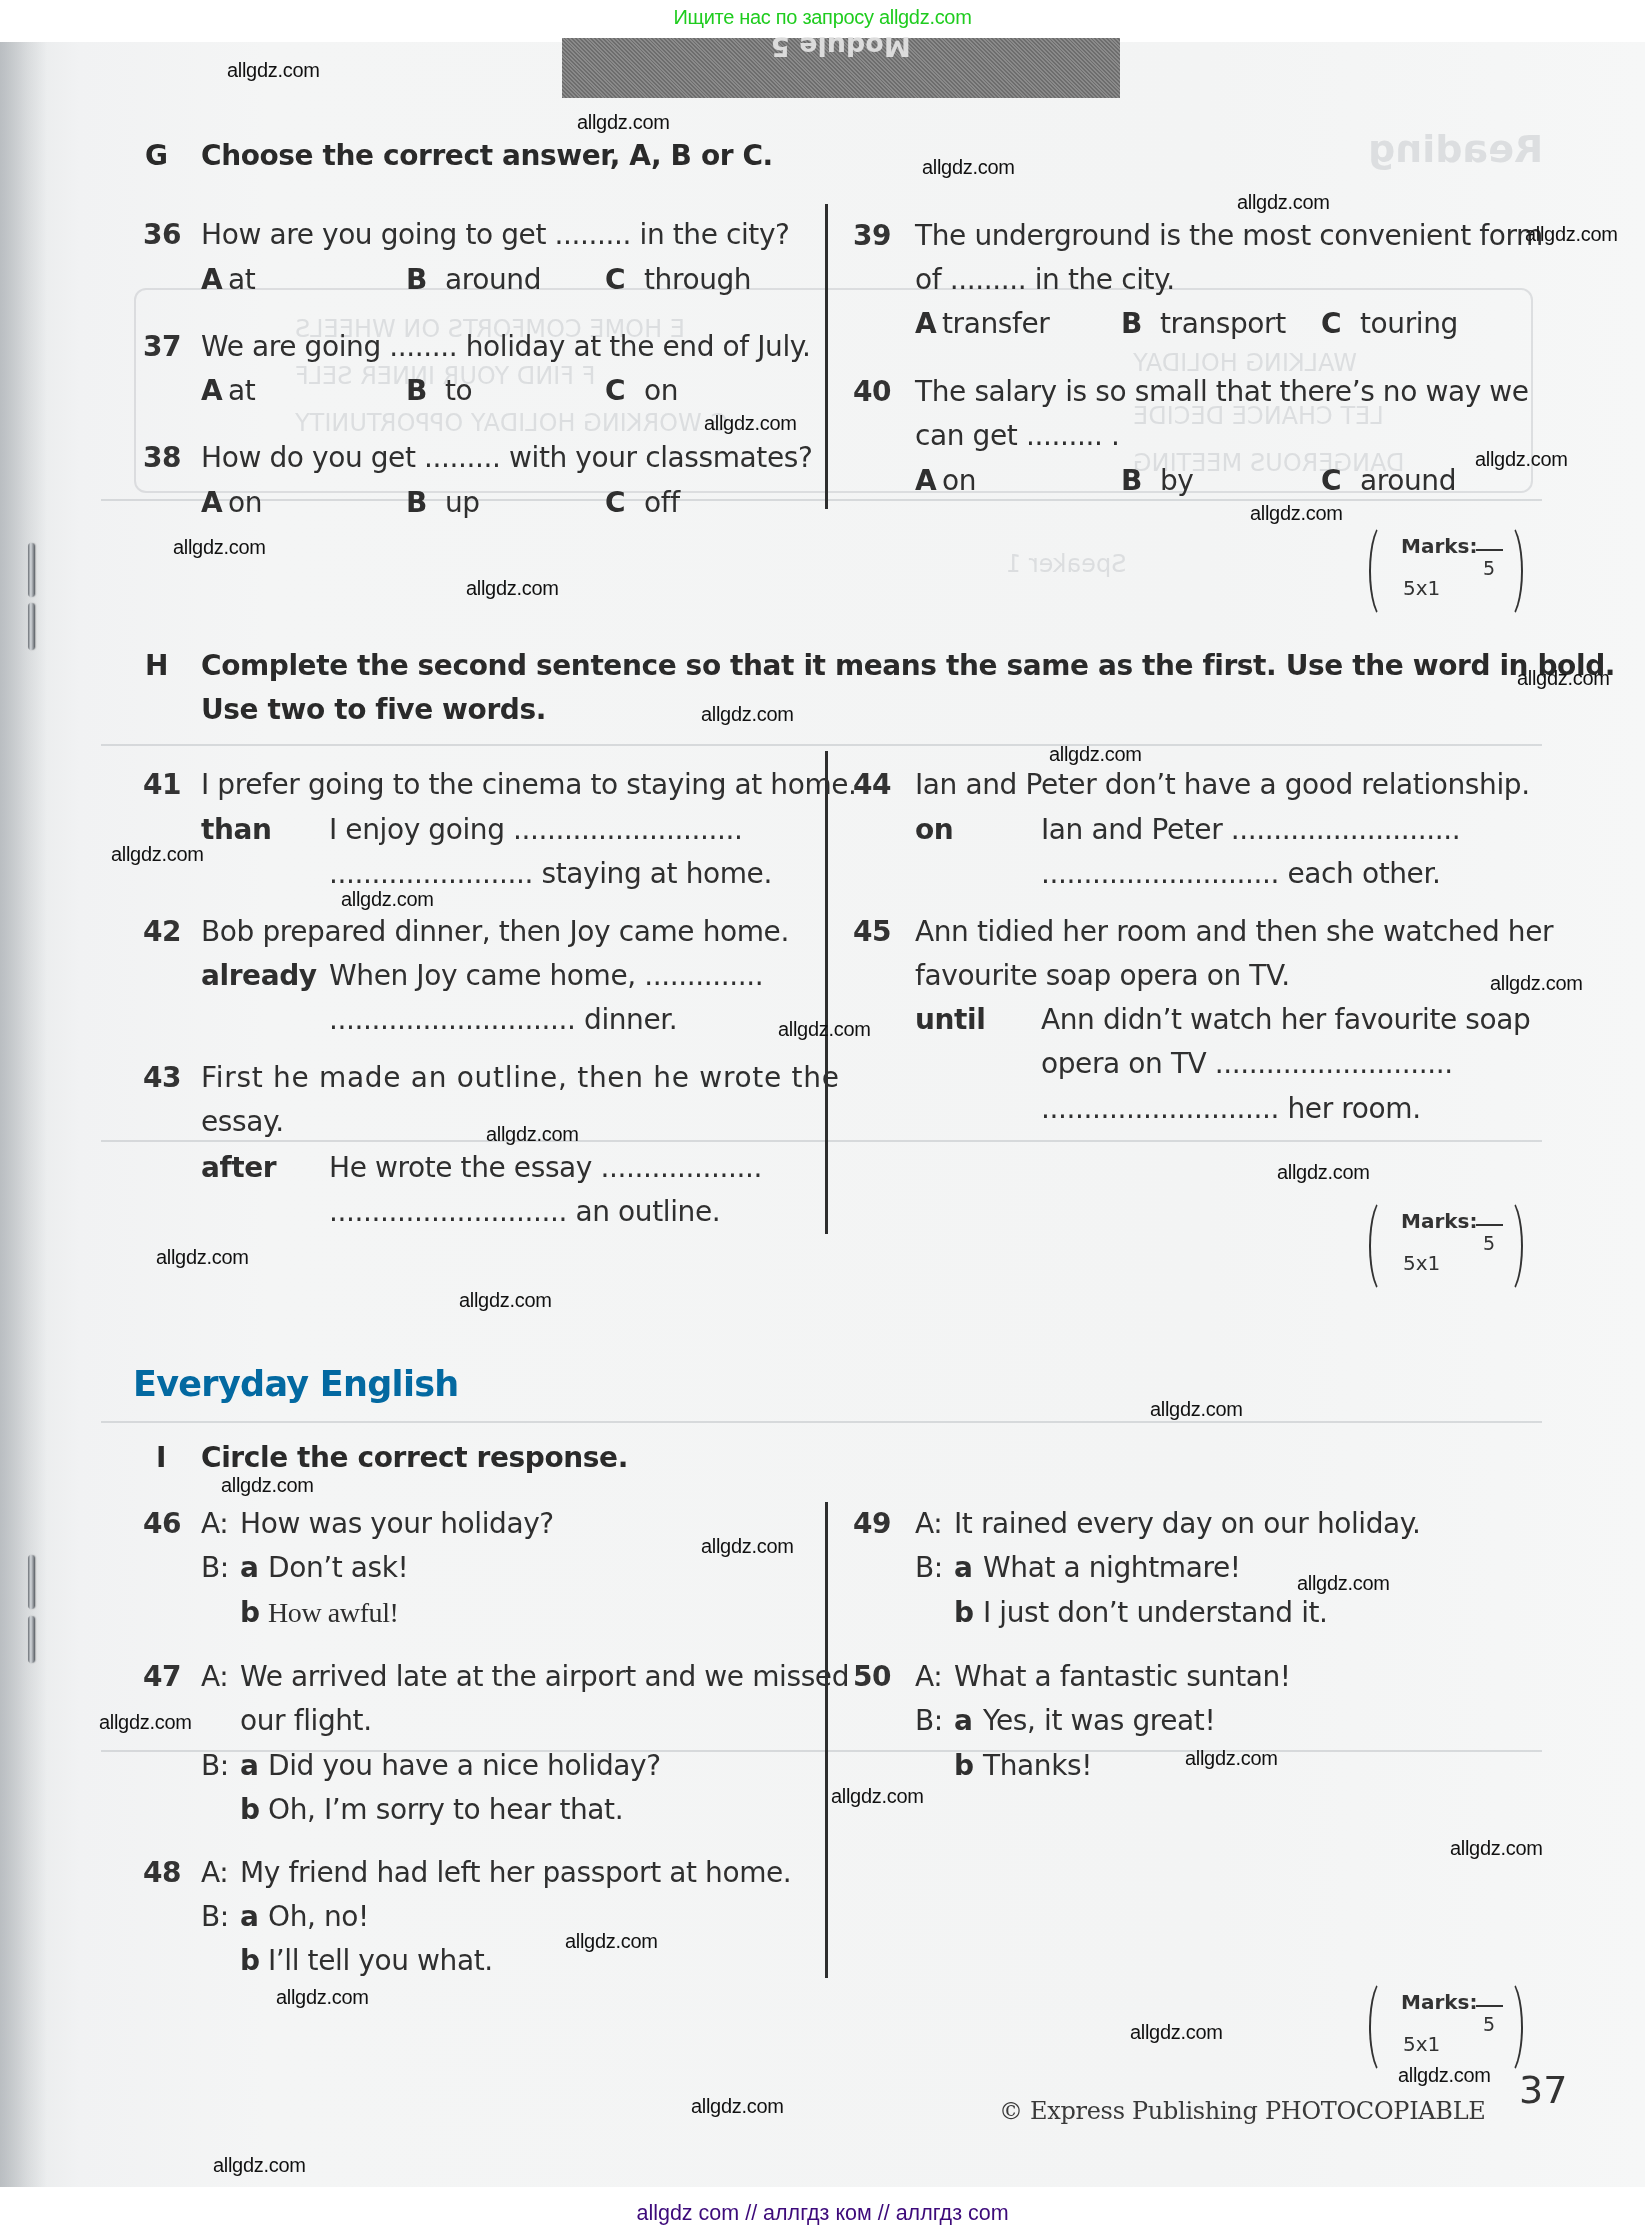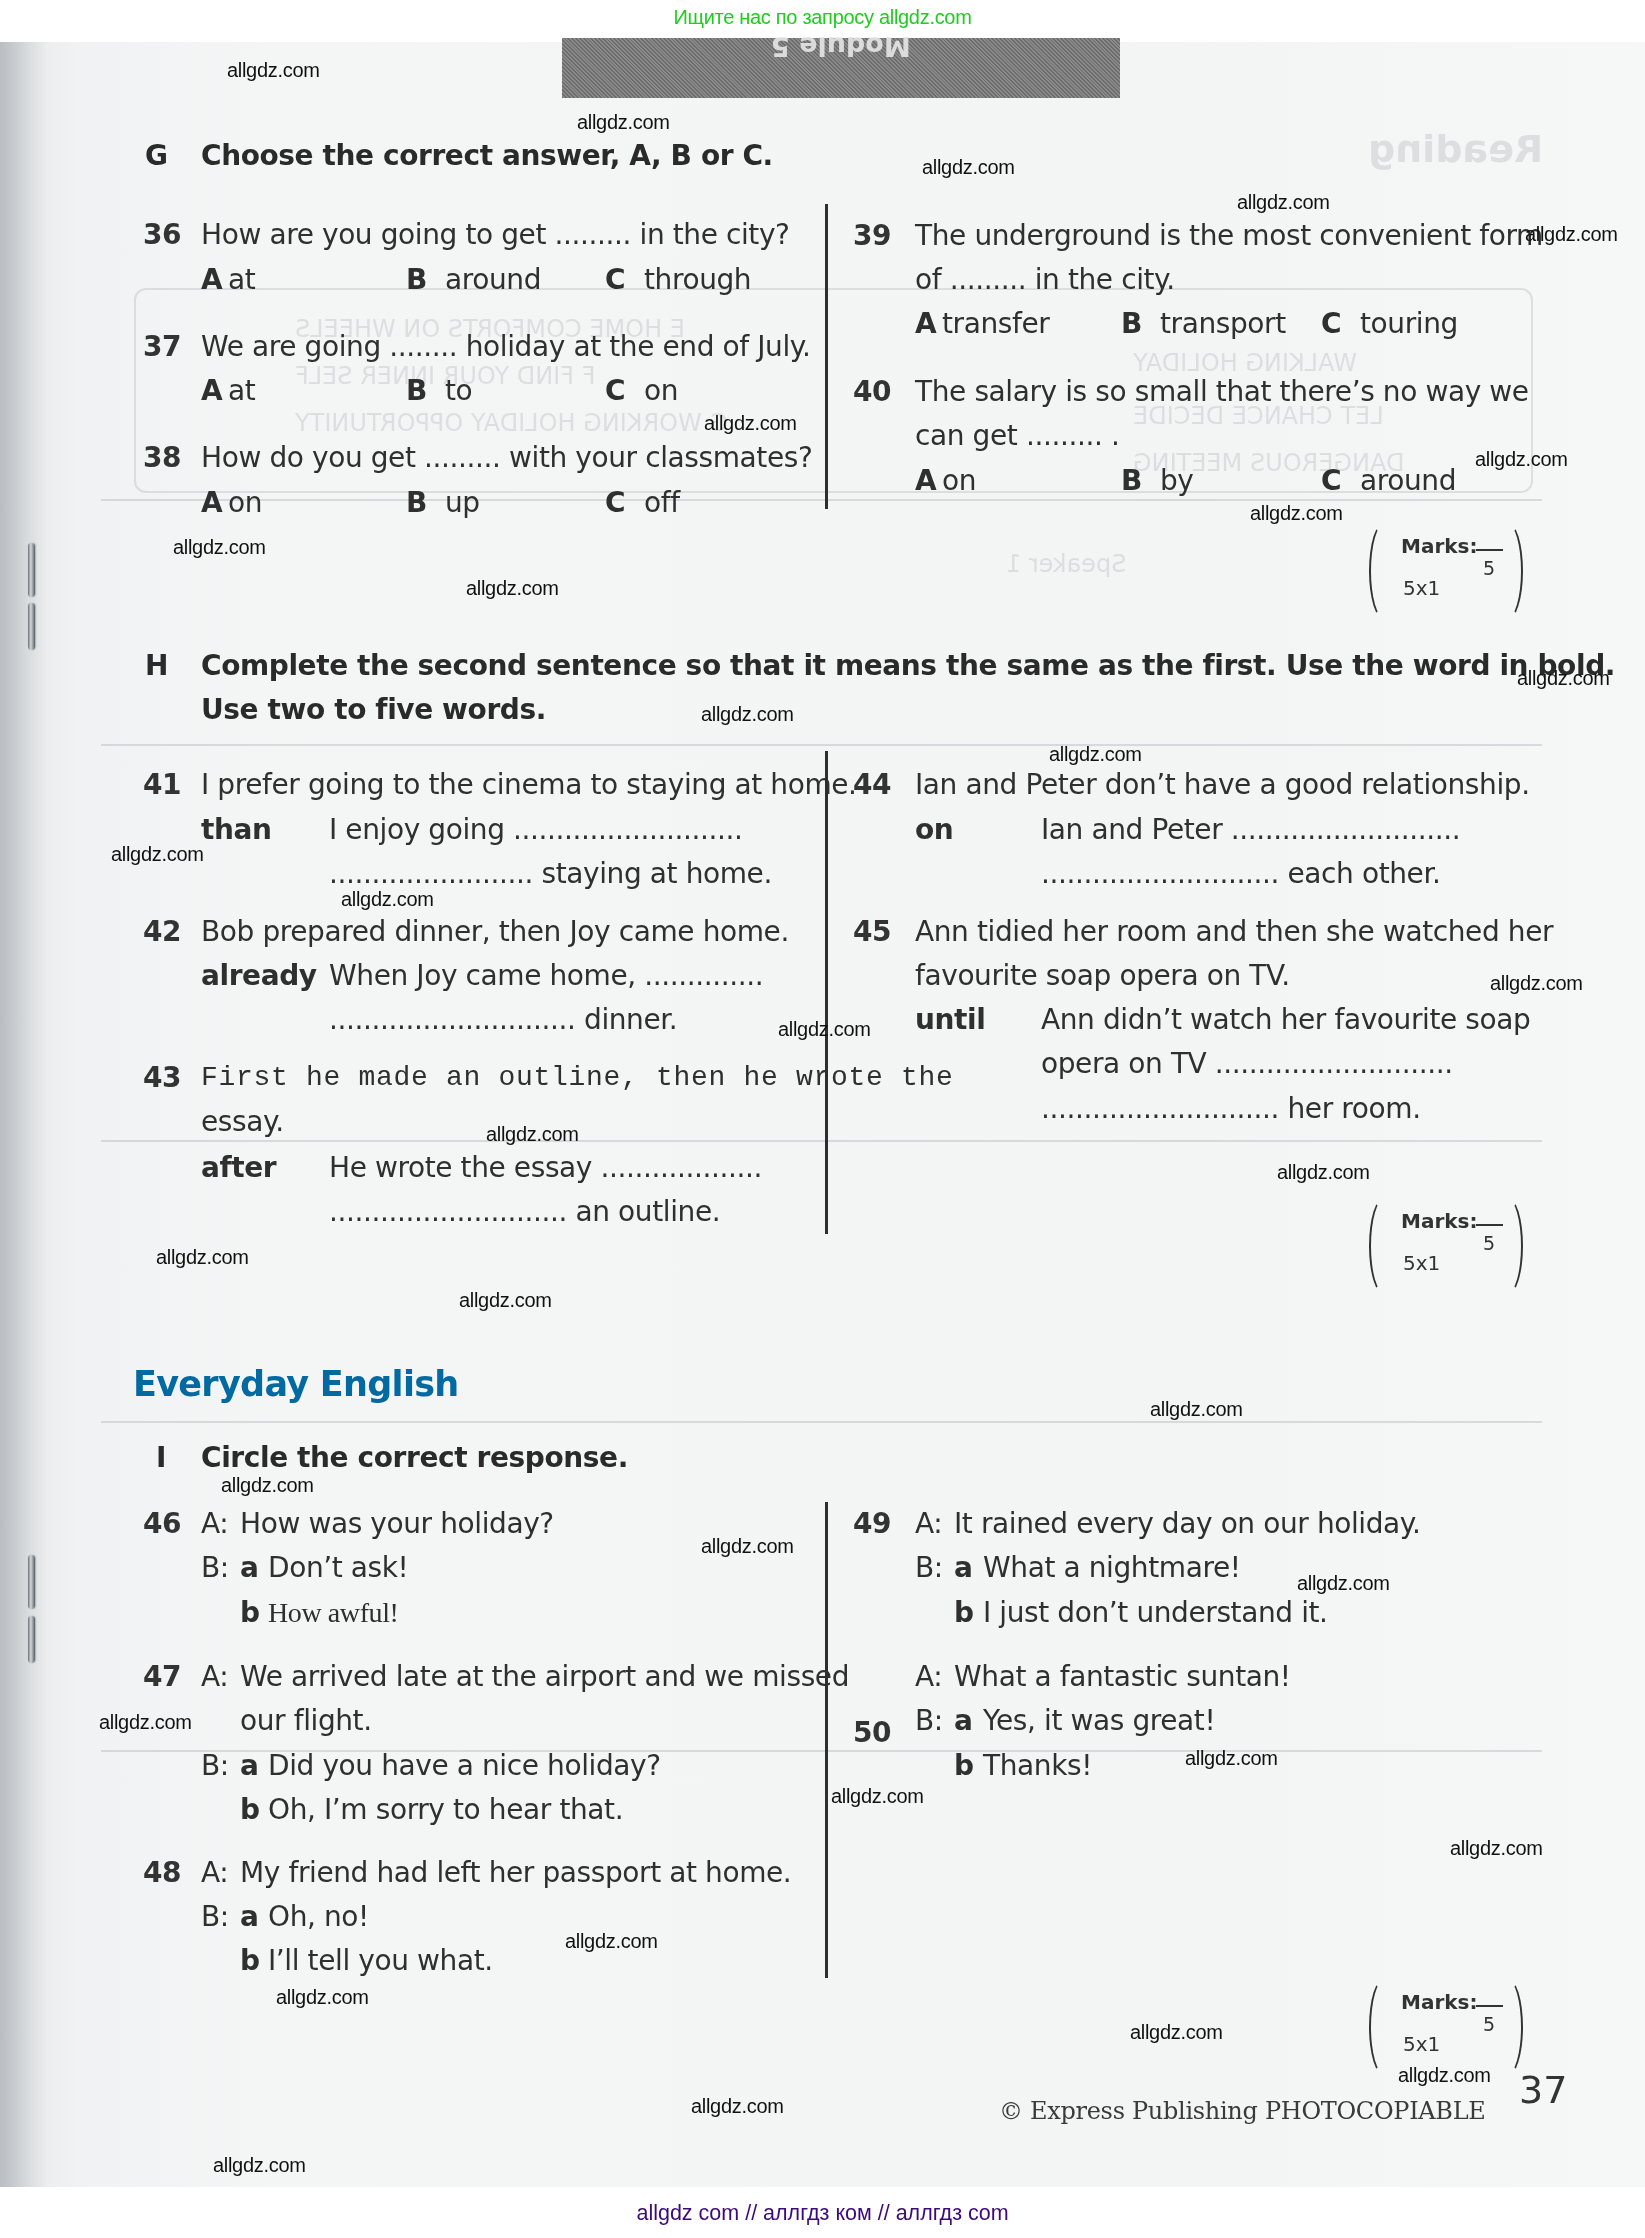--- a/index.html
+++ b/index.html
@@ -227,21 +227,21 @@
 <div>
   <div class="t num" style="left:143px; top:915px;">42</div>
   <div class="t" style="left:201px; top:915px;">Bob prepared dinner, then Joy came home.</div>
   <div class="t b" style="left:201px; top:959px;">already</div>
   <div class="t" style="left:329px; top:959px;">When Joy came home, ..............</div>
   <div class="t" style="left:329px; top:1003px;">............................. dinner.</div>
 </div>
 
 <div>
   <div class="t num" style="left:143px; top:1061px;">43</div>
-  <div class="t" style="left:201px; top:1061px; letter-spacing:0.7px;font-family:Liberation Mono, monospace;">First he made an outline, then he wrote the</div>
+  <div class="t" style="left:201px; top:1061px; letter-spacing:0.7px;">First he made an outline, then he wrote the</div>
   <div class="t" style="left:201px; top:1105px;">essay.</div>
   <div class="t b" style="left:201px; top:1151px;">after</div>
   <div class="t" style="left:329px; top:1151px;">He wrote the essay ...................</div>
   <div class="t" style="left:329px; top:1195px;">............................ an outline.</div>
 </div>
 
 <div>
   <div class="t num" style="left:853px; top:768px;">44</div>
   <div class="t" style="left:915px; top:768px;">Ian and Peter don’t have a good relationship.</div>
   <div class="t b" style="left:915px; top:813px;">on</div>
@@ -327,21 +327,21 @@
       <span class="t b" style="left:954px; top:1551px;">a</span>
       <span class="t" style="left:983px; top:1551px;">What a nightmare!</span>
     </div>
   <div>
       <span class="t b" style="left:954px; top:1596px;">b</span>
       <span class="t" style="left:983px; top:1596px;">I just don’t understand it.</span>
     </div>
 </div>
 
 <div>
-  <div class="t num" style="left:853px; top:1716px;">50</div>
+  <div class="t num" style="left:853px; top:1660px;">50</div>
   <div class="t" style="left:915px; top:1660px;">A:</div>
   <div class="t" style="left:954px; top:1660px;">What a fantastic suntan!</div>
   <div class="t" style="left:915px; top:1704px;">B:</div>
   <div>
       <span class="t b" style="left:954px; top:1704px;">a</span>
       <span class="t" style="left:983px; top:1704px;">Yes, it was great!</span>
     </div>
   <div>
       <span class="t b" style="left:954px; top:1749px;">b</span>
       <span class="t" style="left:983px; top:1749px;">Thanks!</span>

